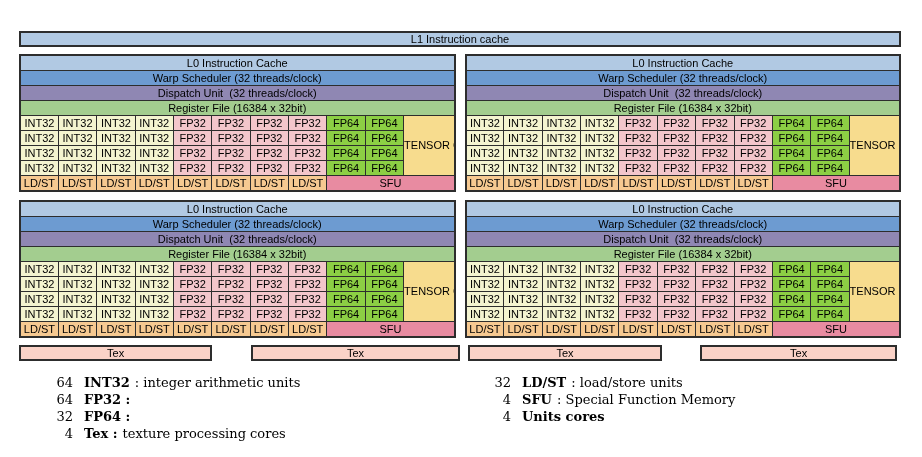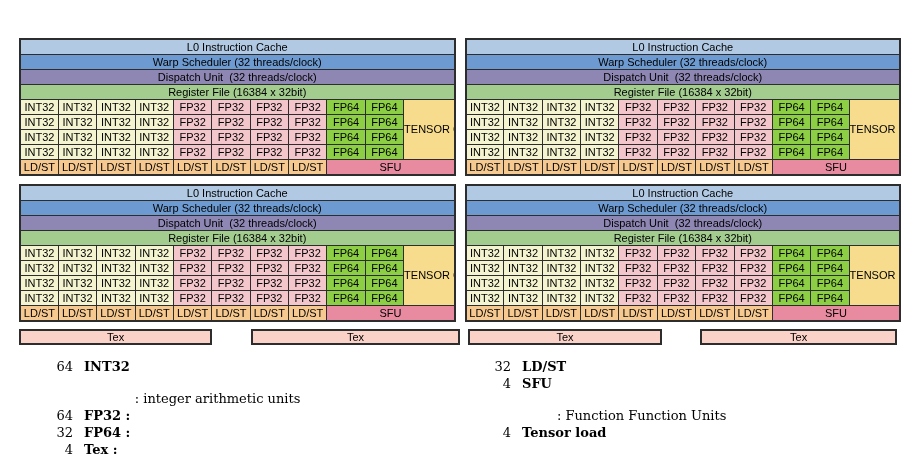--- a/index.html
+++ b/index.html
@@ -35,28 +35,31 @@
   }
   .legend {
     display:flex; margin-top:13px; padding-left:30px;
     font-family:"DejaVu Serif","Liberation Serif",serif; font-size:13px;
   }
   .legend-col-left { width:408px; }
   .legend-col-right { margin-left:30px; }
   .legend-row { display:flex; line-height:17px; }
   .l-num { width:24px; text-align:right; margin-right:11px; }
   .l-term { font-weight:bold; white-space:pre; margin-right:5px; }
-  .l-desc { white-space:pre;margin-top:32px; }
+  .l-desc { white-space:pre; }
 </style>
 </head>
 <body>
 
 <div class="page">
   <div class="diagram">
 
+    <div class="bar" style="background: rgb(177, 201, 227);">
+      <span>L1 Instruction cache</span>
+    </div>
 
     <div class="quad-grid">
       <div>
           <table class="sm">
             <colgroup>
               <col style="width: 8.83%;">
               <col style="width: 8.83%;">
               <col style="width: 8.83%;">
               <col style="width: 8.83%;">
               <col style="width: 8.83%;">
@@ -444,28 +447,29 @@
           <div class="legend-row">
             <span class="l-num">4</span>
             <span class="l-term">Tex :</span>
             <span class="l-desc">texture processing cores</span>
           </div>
         </div>
       <div class="legend-col-right">
           <div class="legend-row">
             <span class="l-num">32</span>
             <span class="l-term">LD/ST</span>
+            <span class="l-desc">: load/store units</span>
           </div>
           <div class="legend-row">
             <span class="l-num">4</span>
             <span class="l-term">SFU</span>
-            <span class="l-desc">: Function Function Units</span>
+            <span class="l-desc">: Special Function Memory</span>
           </div>
           <div class="legend-row">
             <span class="l-num">4</span>
-            <span class="l-term">Tensor load</span>
+            <span class="l-term">Units cores</span>
             <span class="l-desc"></span>
           </div>
         </div>
     </div>
 
   </div>
 </div>
 
 </body></html>

